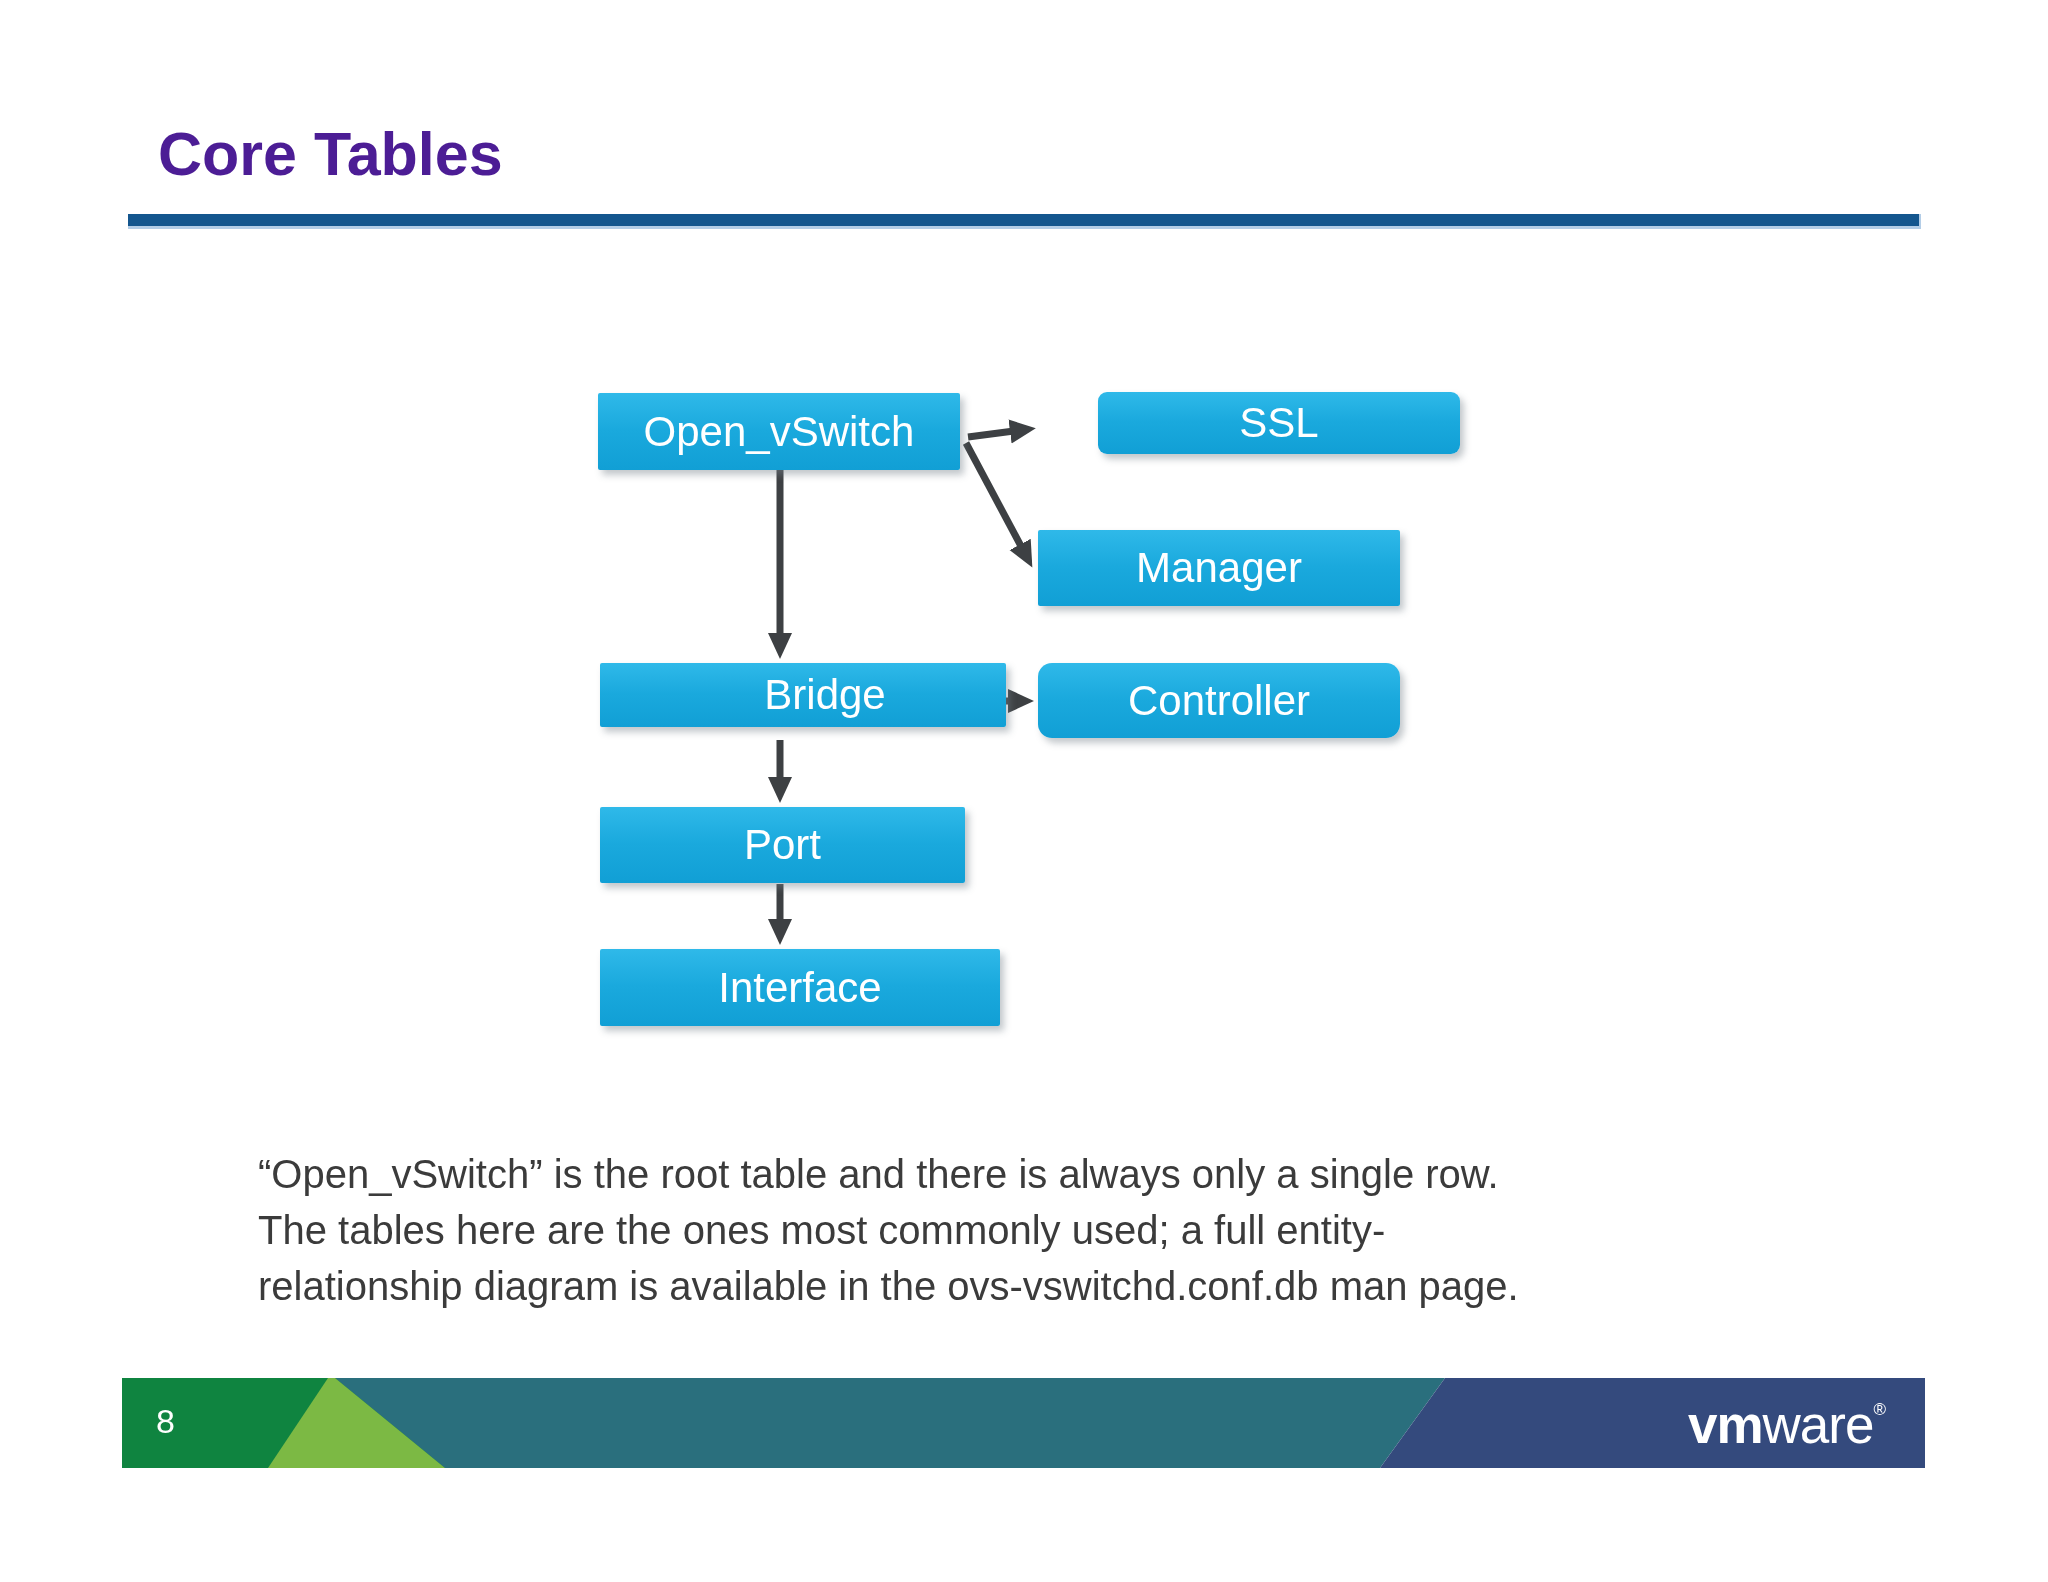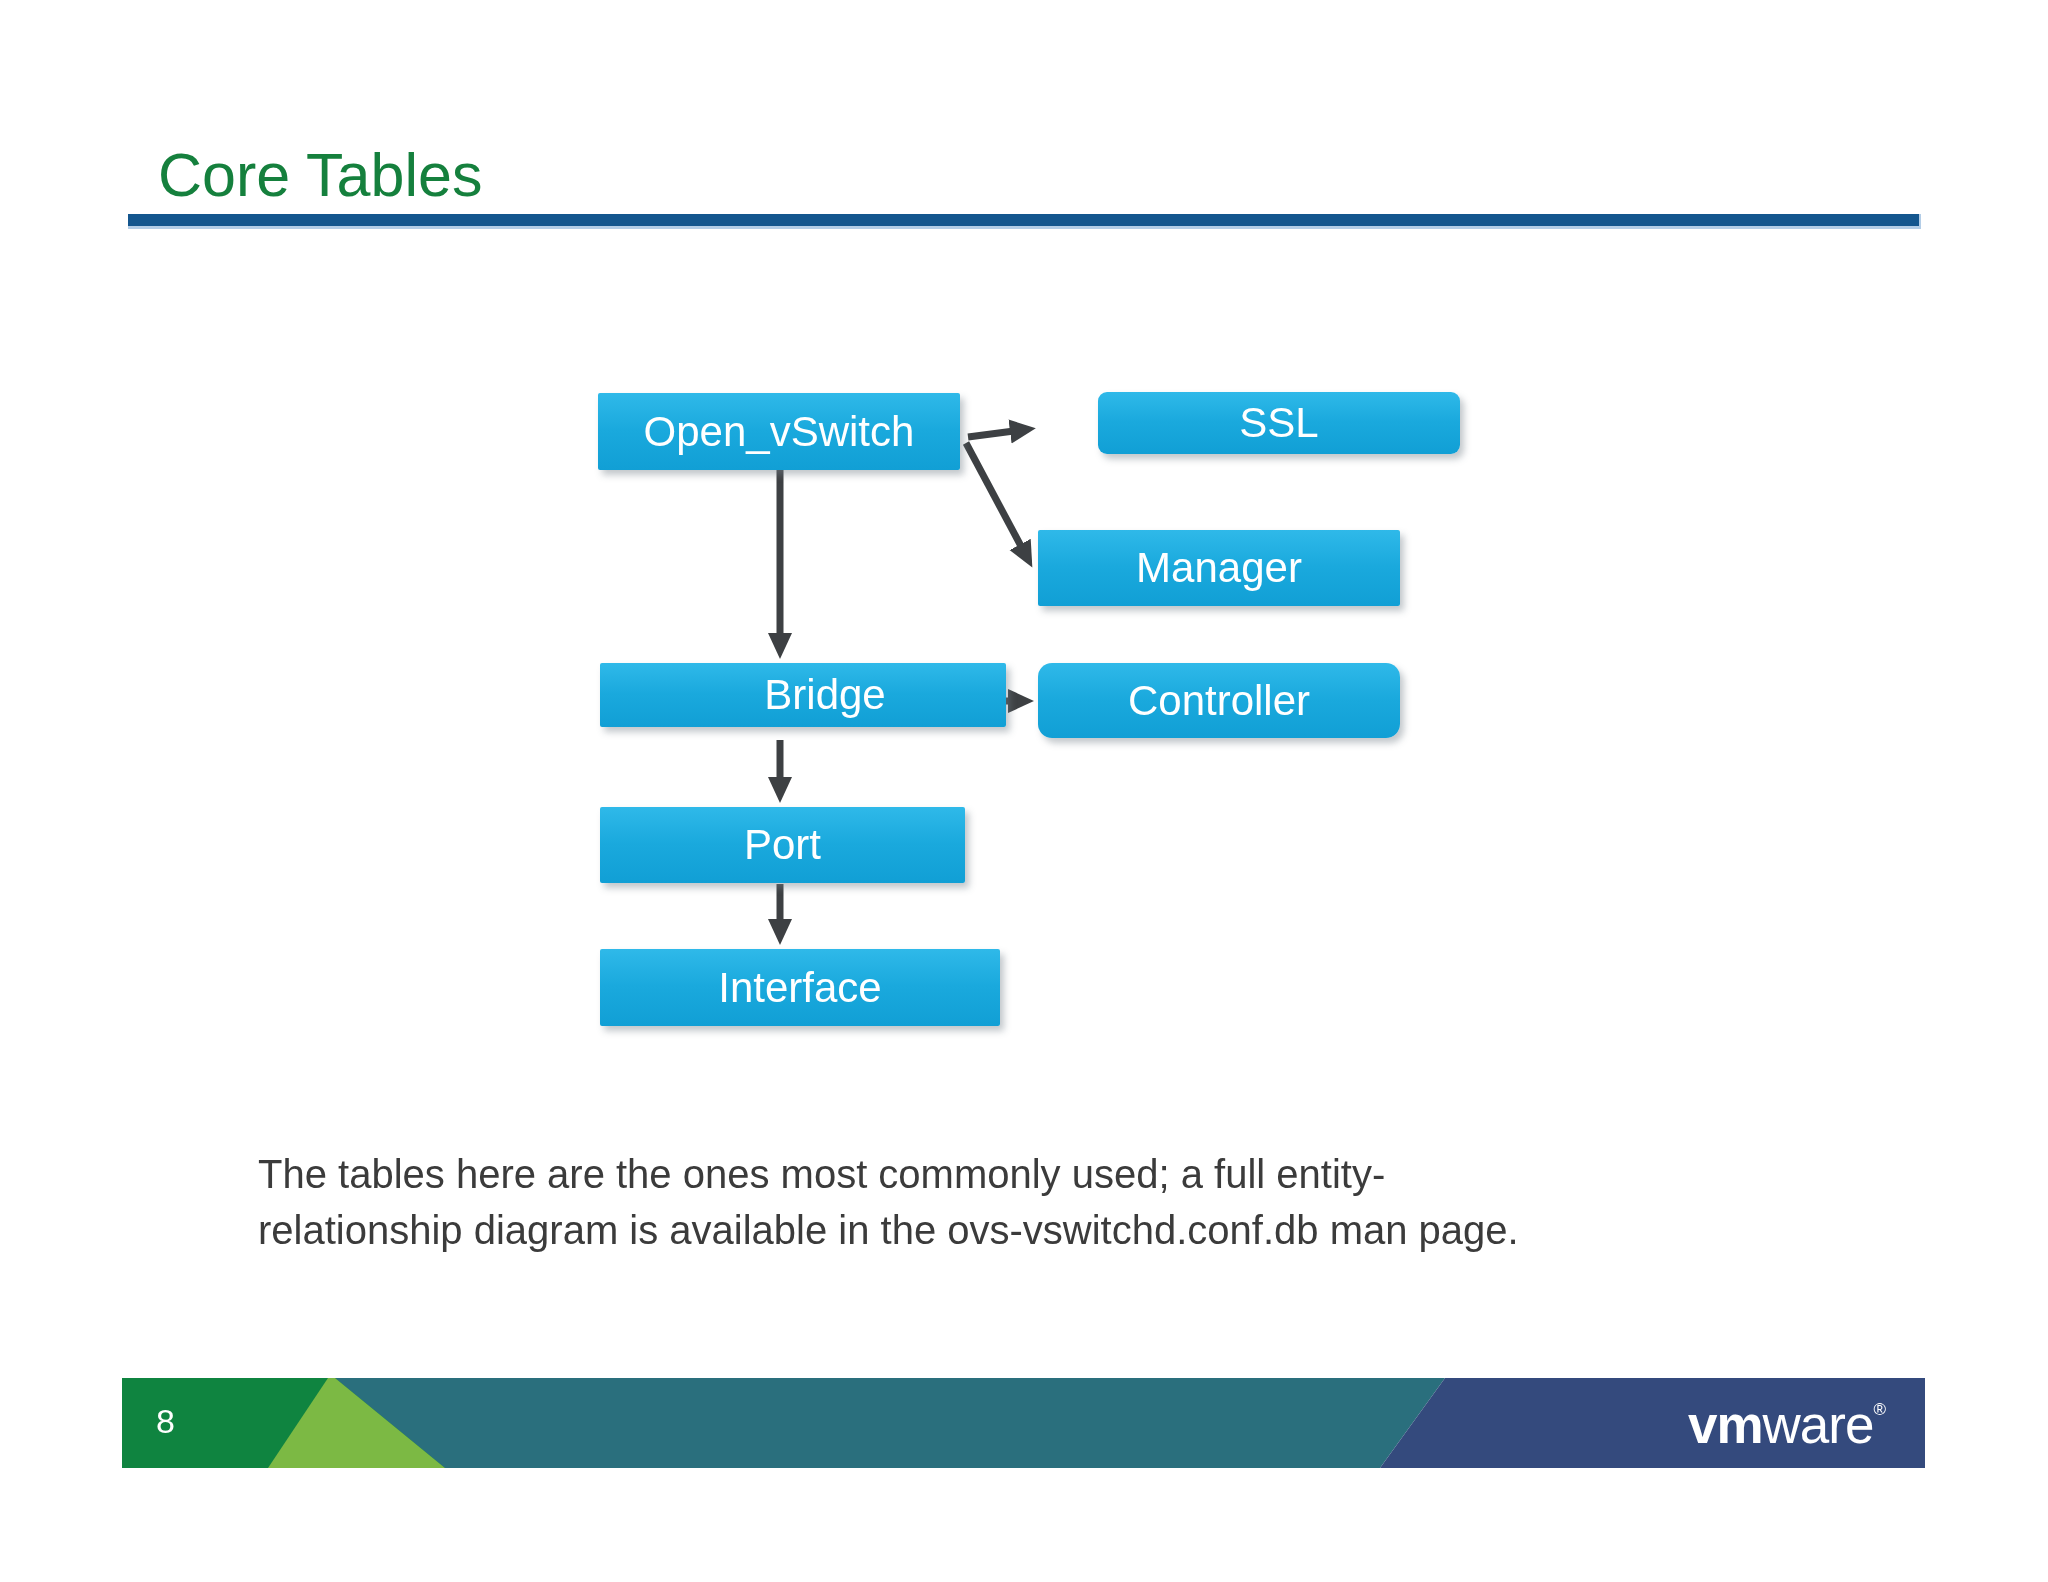--- a/index.html
+++ b/index.html
@@ -13,24 +13,24 @@
     width: 2048px;
     height: 1582px;
     background: #ffffff;
     overflow: hidden;
   }
 
   
   .title {
     position: absolute;
     left: 158px;
-    top: 140px;
+    top: 119px;
     font-size: 61px;
-    font-weight: normal;
-    color: #15803d;
+    font-weight: bold;
+    color: #4c1d95;
     letter-spacing: 0px;
   }
   .title-rule {
     position: absolute;
     left: 128px;
     top: 214px;
     width: 1791px;
     height: 12px;
     background: #14568e;
     border-bottom: 3px solid #b3cde7;
@@ -157,20 +157,21 @@
     <span>Controller</span>
   </div>
   <div class="node node-port">
     <span>Port</span>
   </div>
   <div class="node node-interface">
     <span>Interface</span>
   </div>
 
   <div class="body-text">
+    <div>“Open_vSwitch” is the root table and there is always only a single row.</div>
     <div>The tables here are the ones most commonly used; a full entity-</div>
     <div>relationship diagram is available in the ovs-vswitchd.conf.db man page.</div>
   </div>
 
   <div class="footer-banner">
     <svg viewBox="0 0 1803 90" preserveAspectRatio="none">
       <rect x="0" y="0" width="430" height="90" fill="#0f8440"></rect>
       <polygon points="213,0 1323,0 1258,90 323,90" fill="#2a6f7d"></polygon>
       <polygon points="1323,0 1803,0 1803,90 1258,90" fill="#344a7d"></polygon>
       <polygon points="206,0 213,0 323,90 146,90" fill="#7cb944"></polygon>

